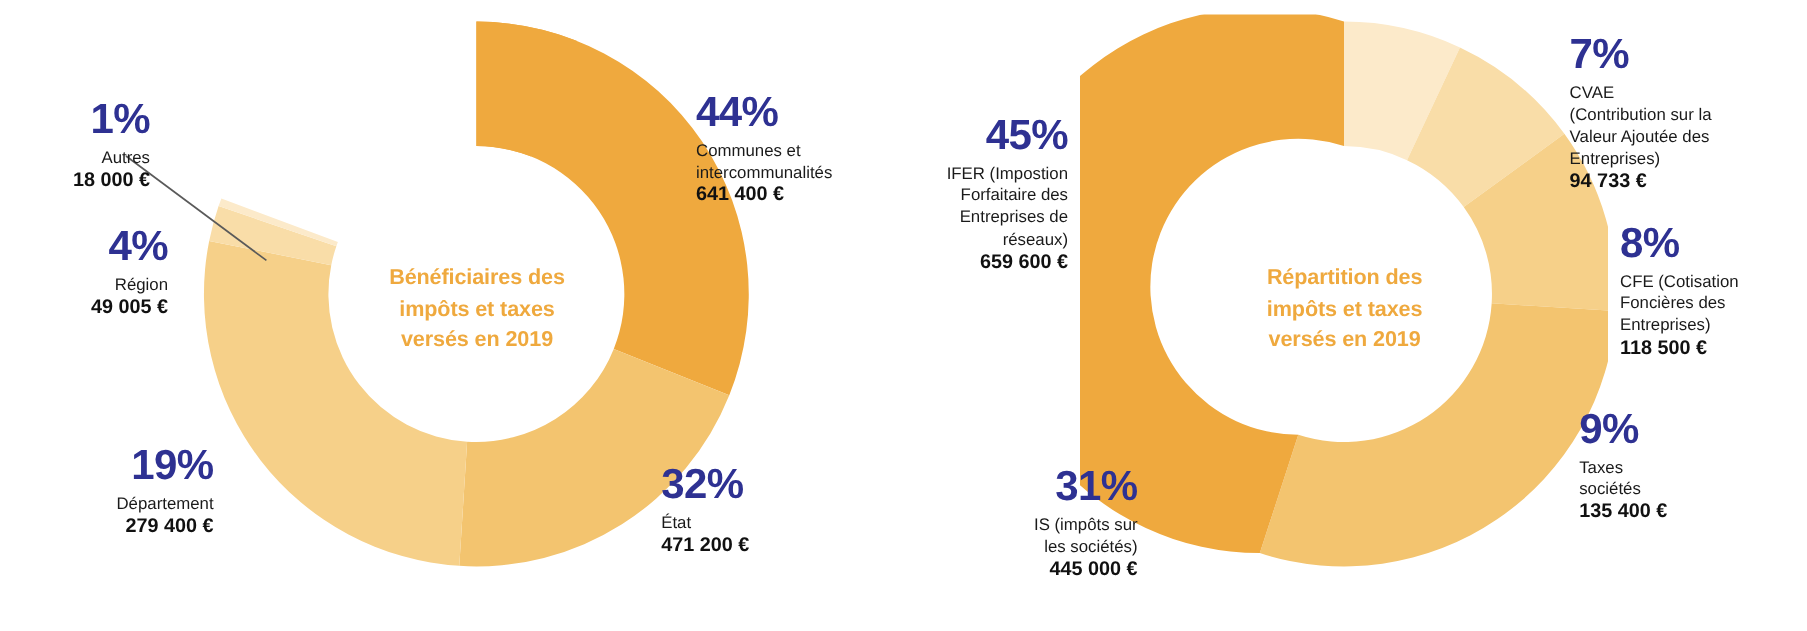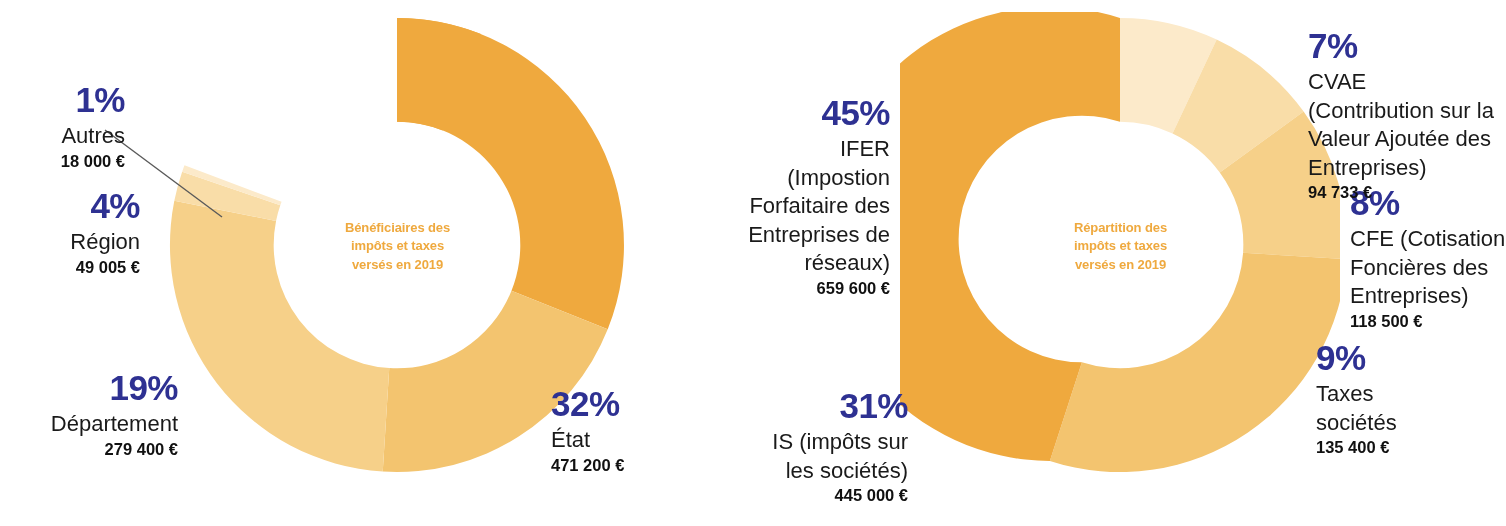--- a/index.html
+++ b/index.html
@@ -11,38 +11,38 @@
   .chart-wrap{position:absolute;top:0;left:0;width:1506px;height:526px;}
 
   .donut{position:absolute;}
   .donut svg{display:block;}
 
   .center-title{
     position:absolute;
     text-align:center;
     color:#EFA93E;
     font-weight:bold;
-    font-size:13px;
+    font-size:18px;
     line-height:1.42;
     letter-spacing:-0.1px;
   }
   .center-title span{display:block;}
 
   .label{position:absolute;color:#1b1b1b;}
   .label .pct{
     color:#2E3192;
     font-weight:bold;
     font-size:35px;
     line-height:1.0;
     letter-spacing:-0.5px;
     margin-bottom:5px;
     display:block;
   }
   .label .name{
-    font-size:22px;
+    font-size:14px;
     line-height:1.30;
     color:#1a1a1a;
     display:block;
     white-space:pre-line;
   }
   .label .amount{
     font-size:16.5px;
     font-weight:bold;
     color:#111111;
     display:block;
@@ -98,20 +98,26 @@
     <span class="name">Région</span>
     <span class="amount">49 005 €</span>
   </div>
 
   <div class="label la-right" style="left:0px;top:370px;width:178px;">
     <span class="pct">19%</span>
     <span class="name">Département</span>
     <span class="amount">279 400 €</span>
   </div>
 
+  <div class="label la-left" style="left:580px;top:76px;width:170px;">
+    <span class="pct">44%</span>
+    <span class="name">Communes et
+intercommunalités</span>
+    <span class="amount">641 400 €</span>
+  </div>
 
   <div class="label la-left" style="left:551px;top:386px;width:170px;">
     <span class="pct">32%</span>
     <span class="name">État</span>
     <span class="amount">471 200 €</span>
   </div>
 
   <div class="donut" style="left:900px;top:12px;width:440px;height:466px;">
     <svg width="440" height="466" viewBox="0 0 440 466" aria-hidden="true">
       <g transform="translate(220,233)">
@@ -137,21 +143,21 @@
 
   <div class="label la-right" style="left:740px;top:95px;width:150px;">
     <span class="pct">45%</span>
     <span class="name">IFER (Impostion
 Forfaitaire des
 Entreprises de
 réseaux)</span>
     <span class="amount">659 600 €</span>
   </div>
 
-  <div class="label la-right" style="left:760px;top:388px;width:148px;">
+  <div class="label la-right" style="left:800px;top:388px;width:148px;">
     <span class="pct">31%</span>
     <span class="name">IS (impôts sur
 les sociétés)</span>
     <span class="amount">445 000 €</span>
   </div>
 
   <div class="label la-left" style="left:1316px;top:340px;width:180px;">
     <span class="pct">9%</span>
     <span class="name">Taxes
 sociétés</span>

